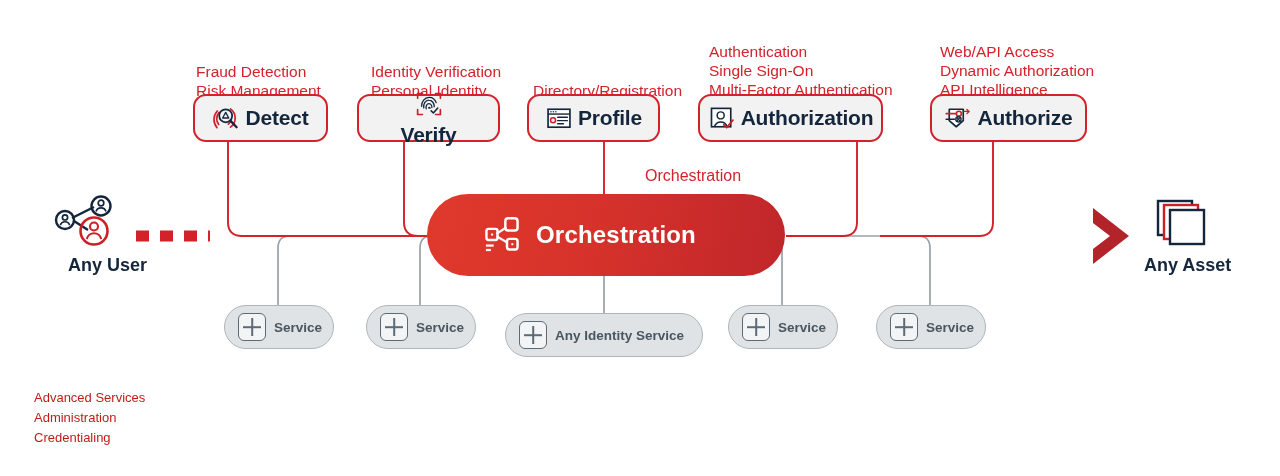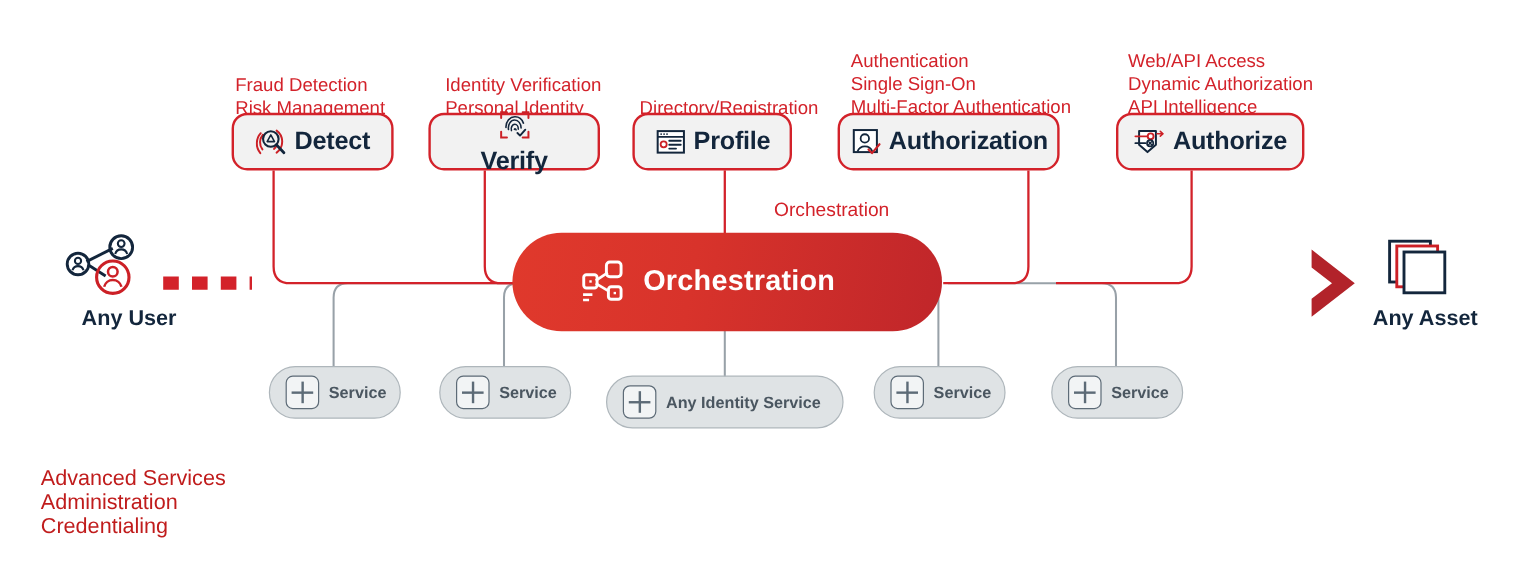--- a/index.html
+++ b/index.html
@@ -62,21 +62,21 @@
 
   
   .endpoint-label{
     position:absolute;font-size:18px;font-weight:bold;color:#13263c;white-space:nowrap;
   }
   #any-user-label{left:44px;top:255px;margin-left:24px;}
   #any-asset-label{left:1144px;top:255px;}
 
   
   #adv{
-    position:absolute;left:34px;top:388px;color:#c01c1c;font-size:18px;line-height:20px;
+    position:absolute;left:34px;top:388px;color:#c01c1c;font-size:13px;line-height:20px;
   }
   #adv div{white-space:nowrap;}
 </style>
 </head>
 <body>
 
 <div id="stage">
 
   <svg class="lyr" viewBox="0 0 1280 476" width="1280" height="476">
     <defs>

